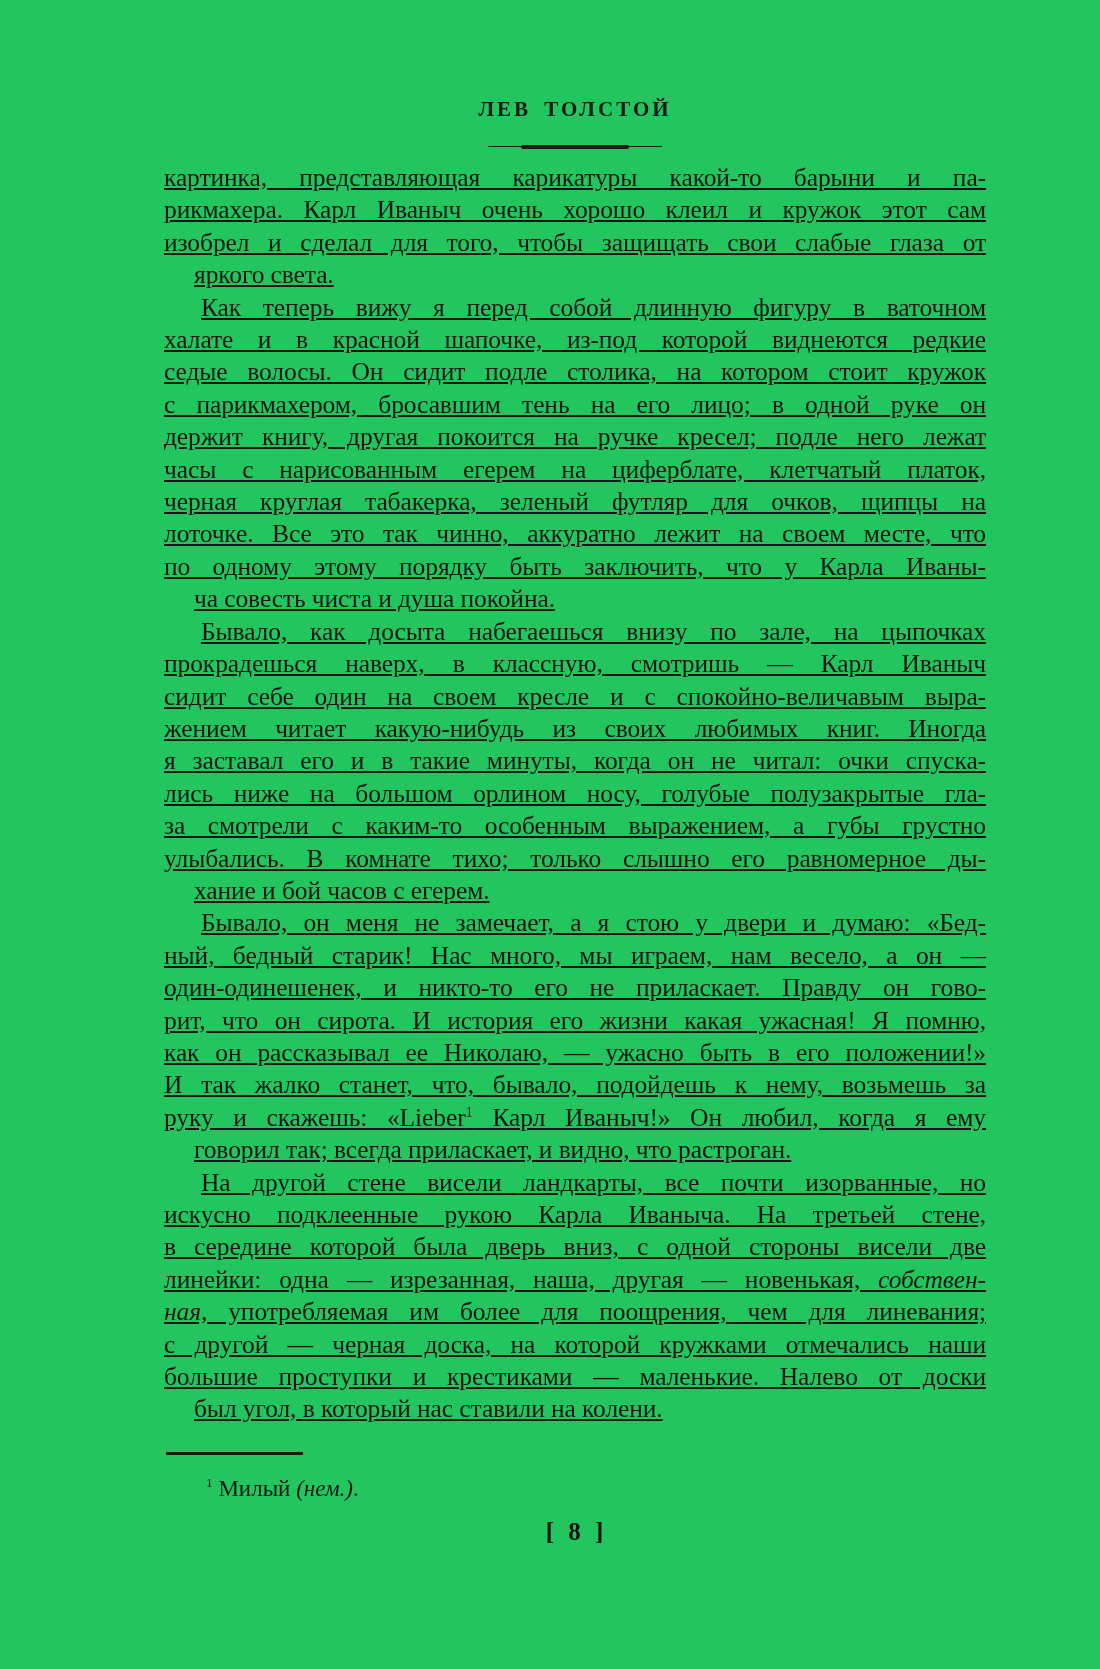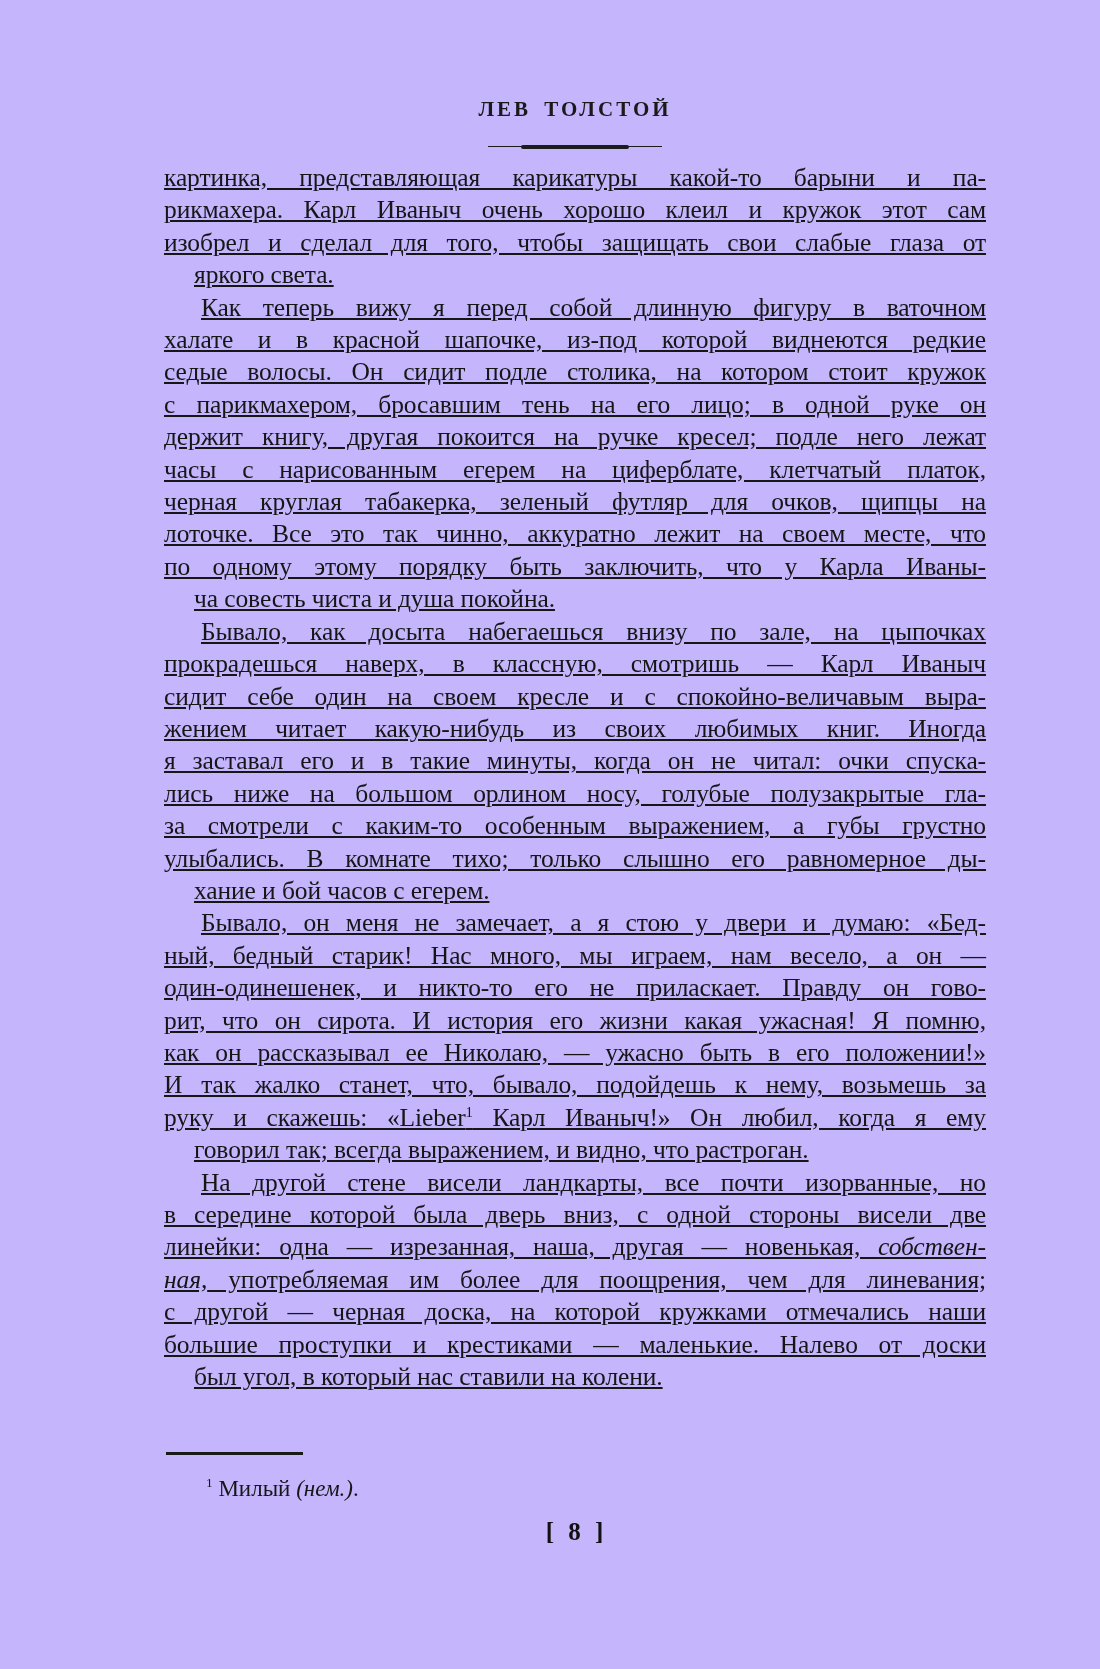--- a/index.html
+++ b/index.html
@@ -5,21 +5,21 @@
   html, body { margin: 0; padding: 0; }
   body {
     width: 1100px; height: 1669px;
     background: #ffffff;
     font-family: "Liberation Serif", serif;
     color: #161616;
   }
   .page {
     position: relative;
     width: 1100px; height: 1669px;
-    background: #c4b5fd;
+    background: #22c55e;
     overflow: hidden;
   }
   
   .running-head {
     position: absolute;
     top: 97px; left: 164px; width: 822px;
     text-align: center;
     font-size: 21px;
     font-weight: bold;
     letter-spacing: 3px;
@@ -130,22 +130,23 @@
       <div class="line"><span>за смотрели с каким-то особенным выражением, а губы грустно</span></div>
       <div class="line"><span>улыбались. В комнате тихо; только слышно его равномерное ды-</span></div>
       <div class="line last"><span>хание и бой часов с егерем.</span></div>
       <div class="line indent"><span>Бывало, он меня не замечает, а я стою у двери и думаю: «Бед-</span></div>
       <div class="line"><span>ный, бедный старик! Нас много, мы играем, нам весело, а он —</span></div>
       <div class="line"><span>один-одинешенек, и никто-то его не приласкает. Правду он гово-</span></div>
       <div class="line"><span>рит, что он сирота. И история его жизни какая ужасная! Я помню,</span></div>
       <div class="line"><span>как он рассказывал ее Николаю, — ужасно быть в его положении!»</span></div>
       <div class="line"><span>И так жалко станет, что, бывало, подойдешь к нему, возьмешь за</span></div>
       <div class="line"><span>руку и скажешь: «Lieber</span><sup>1</sup><span> Карл Иваныч!» Он любил, когда я ему</span></div>
-      <div class="line last"><span>говорил так; всегда выражением, и видно, что растроган.</span></div>
+      <div class="line last"><span>говорил так; всегда приласкает, и видно, что растроган.</span></div>
       <div class="line indent"><span>На другой стене висели ландкарты, все почти изорванные, но</span></div>
+      <div class="line"><span>искусно подклеенные рукою Карла Иваныча. На третьей стене,</span></div>
       <div class="line"><span>в середине которой была дверь вниз, с одной стороны висели две</span></div>
       <div class="line"><span>линейки: одна — изрезанная, наша, другая — новенькая, </span><span class="it">собствен-</span></div>
       <div class="line"><span class="it">ная,</span><span> употребляемая им более для поощрения, чем для линевания;</span></div>
       <div class="line"><span>с другой — черная доска, на которой кружками отмечались наши</span></div>
       <div class="line"><span>большие проступки и крестиками — маленькие. Налево от доски</span></div>
       <div class="line last"><span>был угол, в который нас ставили на колени.</span></div>
     </div>
 
   <div class="footnote-rule"></div>
 

